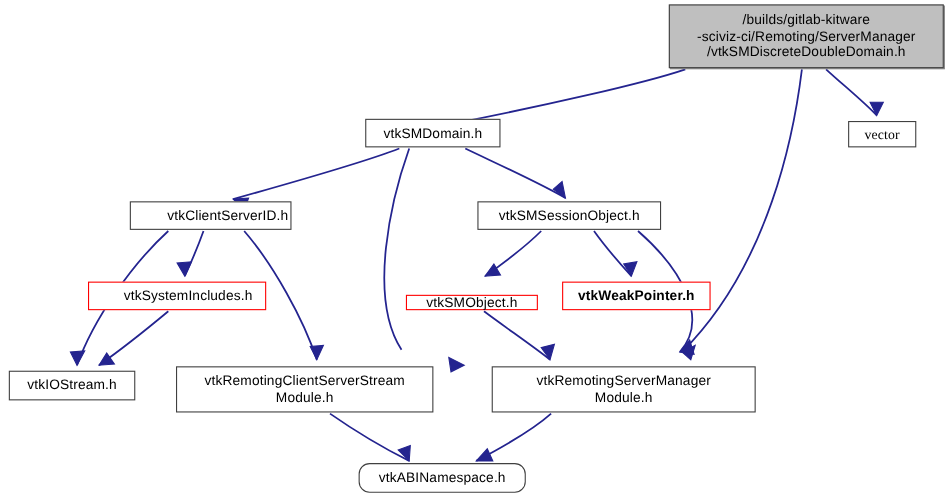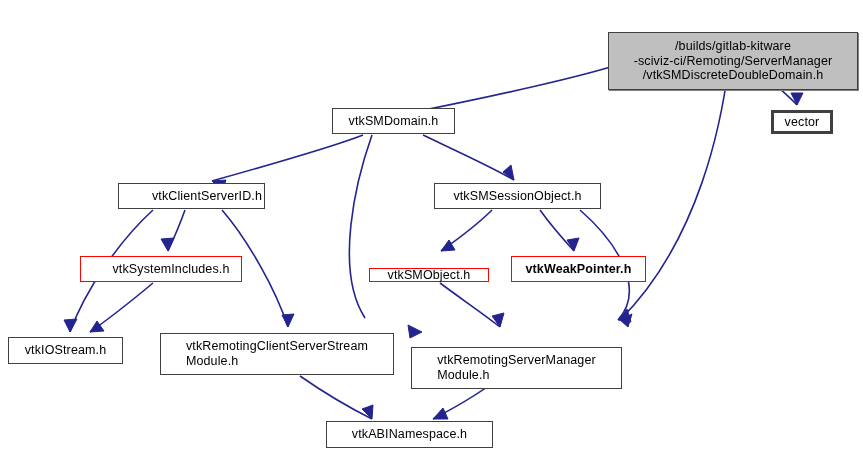--- a/index.html
+++ b/index.html
@@ -34,42 +34,43 @@
     fill: #24248f;
     stroke: #24248f;
     stroke-width: 1;
   }
   .node {
     position: absolute;
     box-sizing: border-box;
     display: flex;
     align-items: center;
     justify-content: center;
+    text-align: center;
     line-height: 1.18;
     white-space: pre-line;
     background: #ffffff;
     border: 1px solid #404040;
     color: #000000;
     font-size: 12.5px;
     letter-spacing: 0.01em;
   }
   .node-root {
     background: #bfbfbf;
     border: 1px solid #404040;
     box-shadow: 1px 1px 0 0 #808080;
     text-align: center;
     font-size: 12.5px;
     padding: 2px 6px;
-    margin-top: 28px;
   }
   .node-red {
     border: 1.6px solid #ff0000;
   }
   .node-gray {
-    border: 3px solid #404040;
+    border: 1px solid #404040;
+    font-family: Liberation Serif, serif;
   }
   .node-dark {
     border: 1.4px solid #404040;
   }
 </style>
 </head>
 <body>
 
 <div id="graph-root">
 
@@ -117,18 +118,18 @@
       <div class="node node-gray" style="left: 771px; top: 110px; width: 62px; height: 24px;">vector</div>
       <div class="node node-dark" style="left: 332px; top: 108px; width: 123px; height: 26px;">vtkSMDomain.h</div>
       <div class="node node-dark" style="left: 118px; top: 183px; width: 147px; height: 26px; padding-left: 31px;">vtkClientServerID.h</div>
       <div class="node node-dark" style="left: 434px; top: 183px; width: 167px; height: 26px;">vtkSMSessionObject.h</div>
       <div class="node node-red" style="left: 80px; top: 256px; width: 162px; height: 26px; padding-left: 20px;">vtkSystemIncludes.h</div>
       <div class="node node-red" style="left: 369px; top: 268px; width: 120px; height: 14px;">vtkSMObject.h</div>
       <div class="node node-red" style="left: 511px; top: 256px; width: 135px; height: 26px; font-weight: bold;">vtkWeakPointer.h</div>
       <div class="node node-dark" style="left: 8px; top: 337px; width: 115px; height: 27px;">vtkIOStream.h</div>
       <div class="node node-dark" style="left: 160px; top: 333px; width: 234px; height: 42px;">vtkRemotingClientServerStream
 Module.h</div>
-      <div class="node node-dark" style="left: 411px; top: 333px; width: 211px; height: 42px; margin-top: 14px;">vtkRemotingServerManager
+      <div class="node node-dark" style="left: 447px; top: 333px; width: 240px; height: 42px;">vtkRemotingServerManager
 Module.h</div>
-      <div class="node node-dark" style="left: 326px; top: 421px; width: 167px; height: 27px;">vtkABINamespace.h</div>
+      <div class="node node-dark" style="left: 326px; top: 421px; width: 152px; height: 27px; border-radius: 10px;">vtkABINamespace.h</div>
     </div>
 
 </div>
 
 </body></html>

